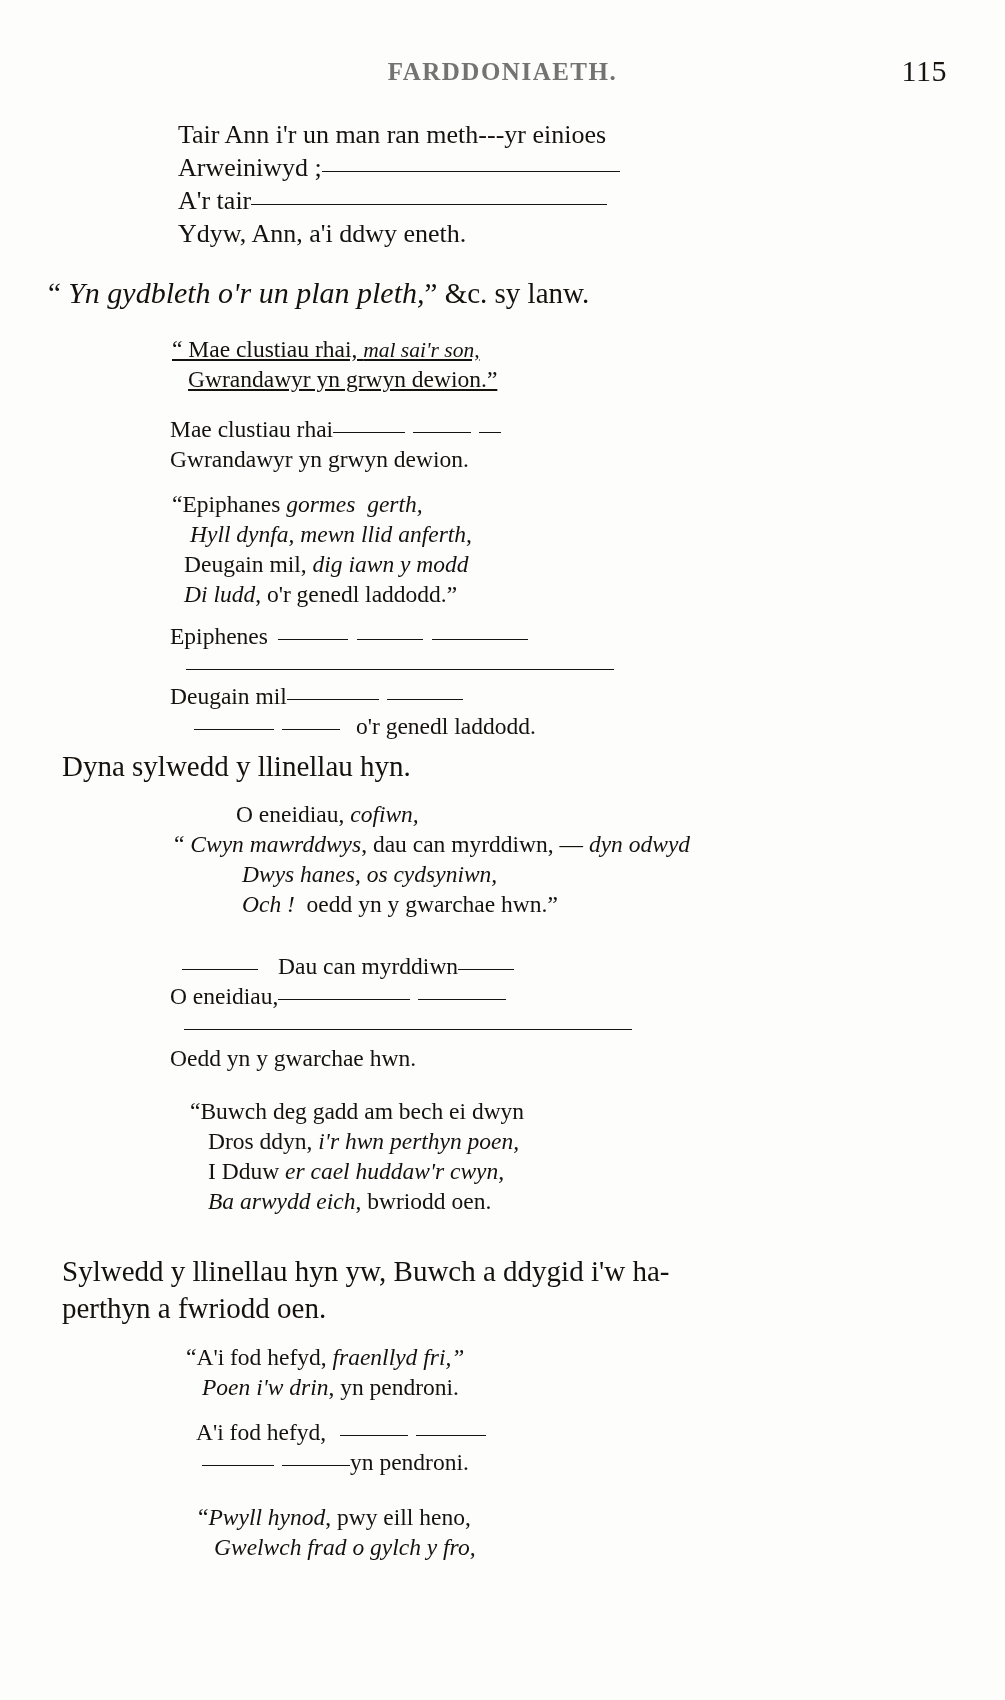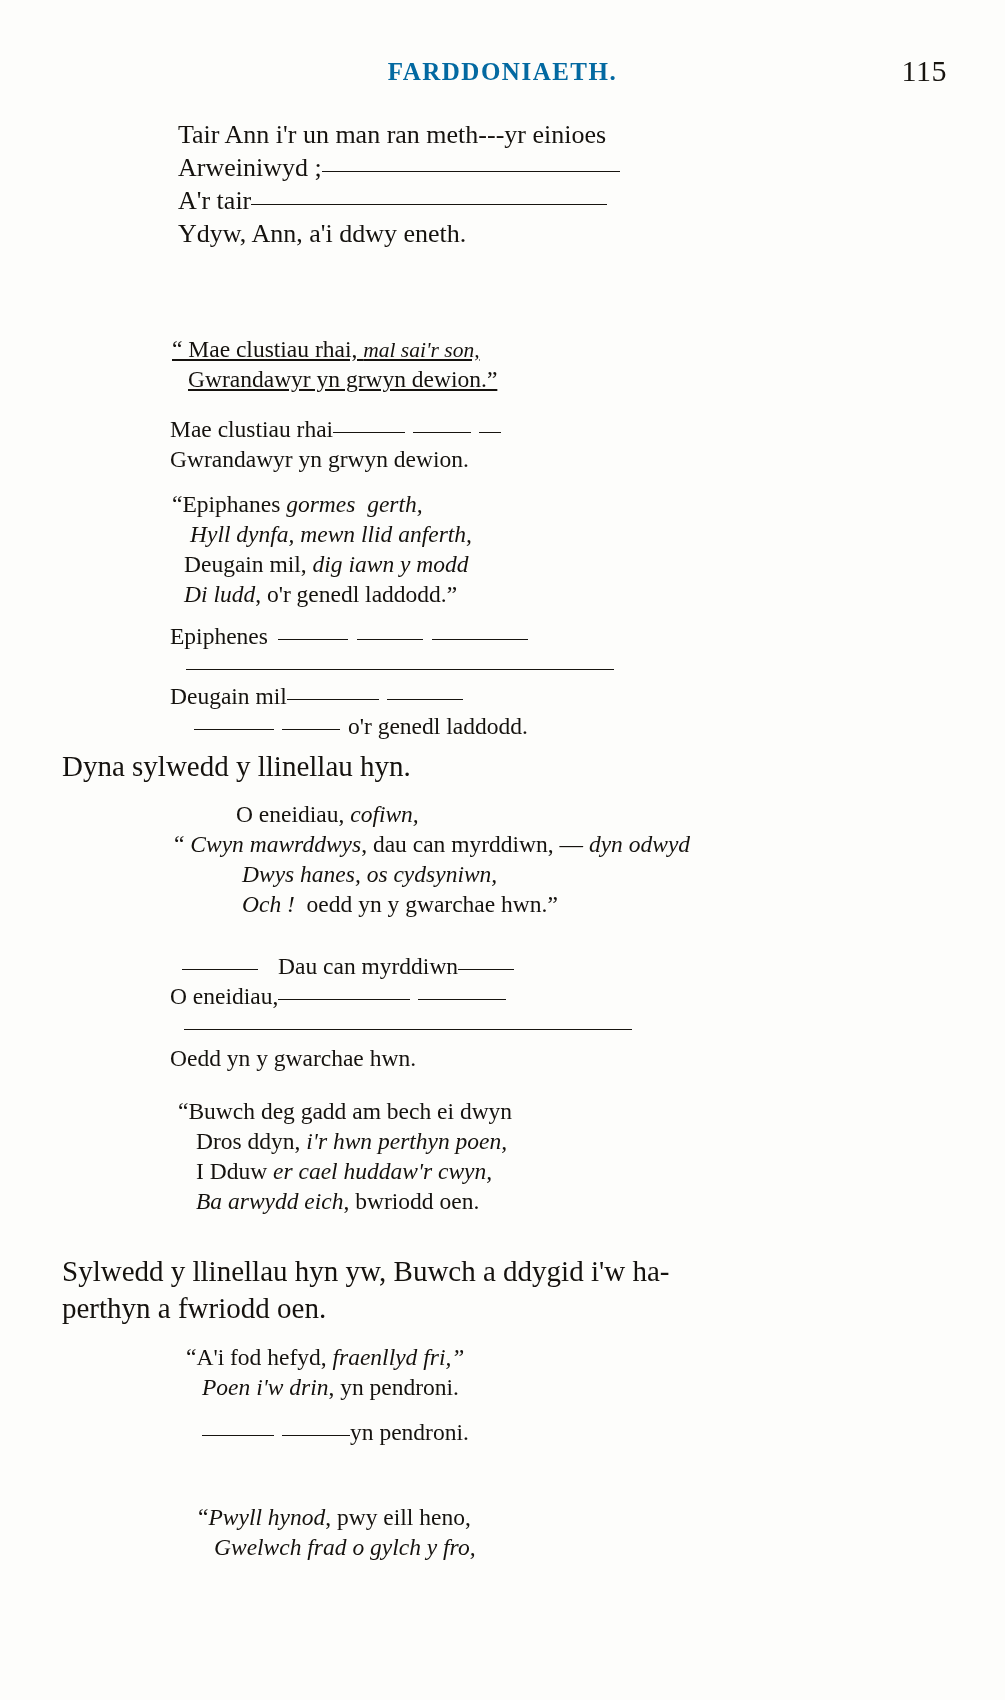--- a/index.html
+++ b/index.html
@@ -31,21 +31,21 @@
   }
   .header-title {
     position: absolute;
     left: 0;
     width: 1005px;
     text-align: center;
     font-family: "Liberation Serif", serif;
     font-weight: bold;
     font-size: 25px;
     letter-spacing: 1.5px;
-    color: #0369a1;
+    color: #737373;
   }
   .page-number {
     position: absolute;
     right: 58px;
     top: -4px;
     font-size: 30px;
     font-family: "Liberation Serif", serif;
     color: #17140f;
     letter-spacing: 0.5px;
   }
@@ -92,20 +92,23 @@
     <div class="page-number">115</div>
   </div>
 
   <div class="block body-text" style="top:118px; left:178px;">
     <div class="line">Tair Ann i'r un man ran meth---yr einioes</div>
     <div class="line"><span>Arweiniwyd ;</span><span class="rule" style="width:298px;"></span></div>
     <div class="line"><span>A'r tair</span><span class="rule" style="width:356px;"></span></div>
     <div class="line">Ydyw, Ann, a'i ddwy eneth.</div>
   </div>
 
+  <div class="block heading-line" style="top:273px; left:48px; font-size:29px;">
+    <span>“ </span><span class="bigit" style="font-size:30px;">Yn gydbleth o'r un plan pleth,</span><span>” &amp;c. sy lanw.</span>
+  </div>
 
   <div class="block verse" style="top:335px; left:172px; font-size:23.5px;text-decoration:underline;">
     <div class="line"><span>“ Mae clustiau rhai, </span><span class="it" style="font-size:21.5px;">mal sai'r son,</span></div>
     <div class="line" style="padding-left:16px;">Gwrandawyr yn grwyn dewion.”</div>
   </div>
 
   <div class="block verse" style="top:415px; left:170px; font-size:23.5px;">
     <div class="line"><span>Mae clustiau rhai</span><span class="rule" style="width:72px;"></span><span class="rule" style="width:58px; margin-left:8px;"></span><span class="rule" style="width:22px; margin-left:8px;"></span></div>
     <div class="line">Gwrandawyr yn grwyn dewion.</div>
   </div>
@@ -114,59 +117,60 @@
     <div class="line"><span>“Epiphanes </span><span class="it">gormes  gerth,</span></div>
     <div class="line it" style="padding-left:18px;">Hyll dynfa, mewn llid anferth,</div>
     <div class="line" style="padding-left:12px;"><span>Deugain mil, </span><span class="it">dig iawn y modd</span></div>
     <div class="line" style="padding-left:12px;"><span class="it">Di ludd</span><span>, o'r genedl laddodd.”</span></div>
   </div>
 
   <div class="block verse" style="top:622px; left:170px; font-size:23.5px;">
     <div class="line"><span>Epiphenes</span><span class="rule" style="width:70px; margin-left:10px;"></span><span class="rule" style="width:66px; margin-left:9px;"></span><span class="rule" style="width:96px; margin-left:9px;"></span></div>
     <div class="line" style="height:30px;"><span class="rule thin" style="width:428px; margin-left:16px;"></span></div>
     <div class="line"><span>Deugain mil</span><span class="rule" style="width:92px;"></span><span class="rule" style="width:76px; margin-left:8px;"></span></div>
-    <div class="line"><span class="rule" style="width:80px; margin-left:24px;"></span><span class="rule" style="width:58px; margin-left:8px;"></span><span style="margin-left:8px;font-family:Liberation Serif, serif;">o'r genedl laddodd.</span></div>
+    <div class="line"><span class="rule" style="width:80px; margin-left:24px;"></span><span class="rule" style="width:58px; margin-left:8px;"></span><span style="margin-left:16px;font-family:Liberation Serif, serif;">o'r genedl laddodd.</span></div>
   </div>
 
   <div class="block" style="top:750px; left:62px; font-size:29px;">
     <span>Dyna sylwedd y llinellau hyn.</span>
   </div>
 
   <div class="block verse" style="top:800px; left:174px; font-size:23.5px;">
     <div class="line" style="padding-left:62px;"><span>O eneidiau, </span><span class="it">cofiwn,</span></div>
     <div class="line"><span>“ </span><span class="it">Cwyn mawrddwys</span><span>, dau can myrddiwn, — </span><span class="it">dyn odwyd</span></div>
     <div class="line it" style="padding-left:68px;">Dwys hanes, os cydsyniwn,</div>
     <div class="line" style="padding-left:68px;"><span class="it">Och !</span><span>  oedd yn y gwarchae hwn.”</span></div>
   </div>
 
   <div class="block verse" style="top:952px; left:170px; font-size:23.5px;">
     <div class="line"><span class="rule" style="width:76px; margin-left:12px;"></span><span style="margin-left:20px;">Dau can myrddiwn</span><span class="rule" style="width:56px;"></span></div>
     <div class="line"><span>O eneidiau,</span><span class="rule" style="width:132px;"></span><span class="rule" style="width:88px; margin-left:8px;"></span></div>
     <div class="line" style="height:32px;"><span class="rule thin" style="width:448px; margin-left:14px;"></span></div>
     <div class="line">Oedd yn y gwarchae hwn.</div>
   </div>
 
-  <div class="block verse" style="top:1097px; left:178px; font-size:23.5px;">
+  <div class="block verse" style="top:1097px; left:190px; font-size:23.5px;">
     <div class="line">“Buwch deg gadd am bech ei dwyn</div>
     <div class="line" style="padding-left:18px;"><span>Dros ddyn, </span><span class="it">i'r hwn perthyn poen,</span></div>
     <div class="line" style="padding-left:18px;"><span>I Dduw </span><span class="it">er cael huddaw'r cwyn,</span></div>
     <div class="line" style="padding-left:18px;"><span class="it">Ba arwydd eich</span><span>, bwriodd oen.</span></div>
   </div>
 
   <div class="block" style="top:1253px; left:62px; font-size:29px; line-height:1.36; width:900px;">
     <div class="line">Sylwedd y llinellau hyn yw, Buwch a ddygid i'w ha-</div>
     <div class="line">perthyn a fwriodd oen.</div>
   </div>
 
   <div class="block verse" style="top:1343px; left:186px; font-size:23.5px;">
     <div class="line"><span>“A'i fod hefyd, </span><span class="it">fraenllyd fri,”</span></div>
     <div class="line" style="padding-left:16px;"><span class="it">Poen i'w drin</span><span>, yn pendroni.</span></div>
   </div>
 
   <div class="block verse" style="top:1418px; left:196px; font-size:23.5px;">
+    <div class="line"><span>A'i fod hefyd,</span><span class="rule" style="width:68px; margin-left:14px;"></span><span class="rule" style="width:70px; margin-left:8px;"></span></div>
     <div class="line"><span class="rule" style="width:72px; margin-left:6px;"></span><span class="rule" style="width:68px; margin-left:8px;"></span><span>yn pendroni.</span></div>
   </div>
 
   <div class="block verse" style="top:1503px; left:198px; font-size:23.5px;">
     <div class="line"><span>“</span><span class="it">Pwyll hynod</span><span>, pwy eill heno,</span></div>
     <div class="line it" style="padding-left:16px;">Gwelwch frad o gylch y fro,</div>
   </div>
 
 </div>
 

